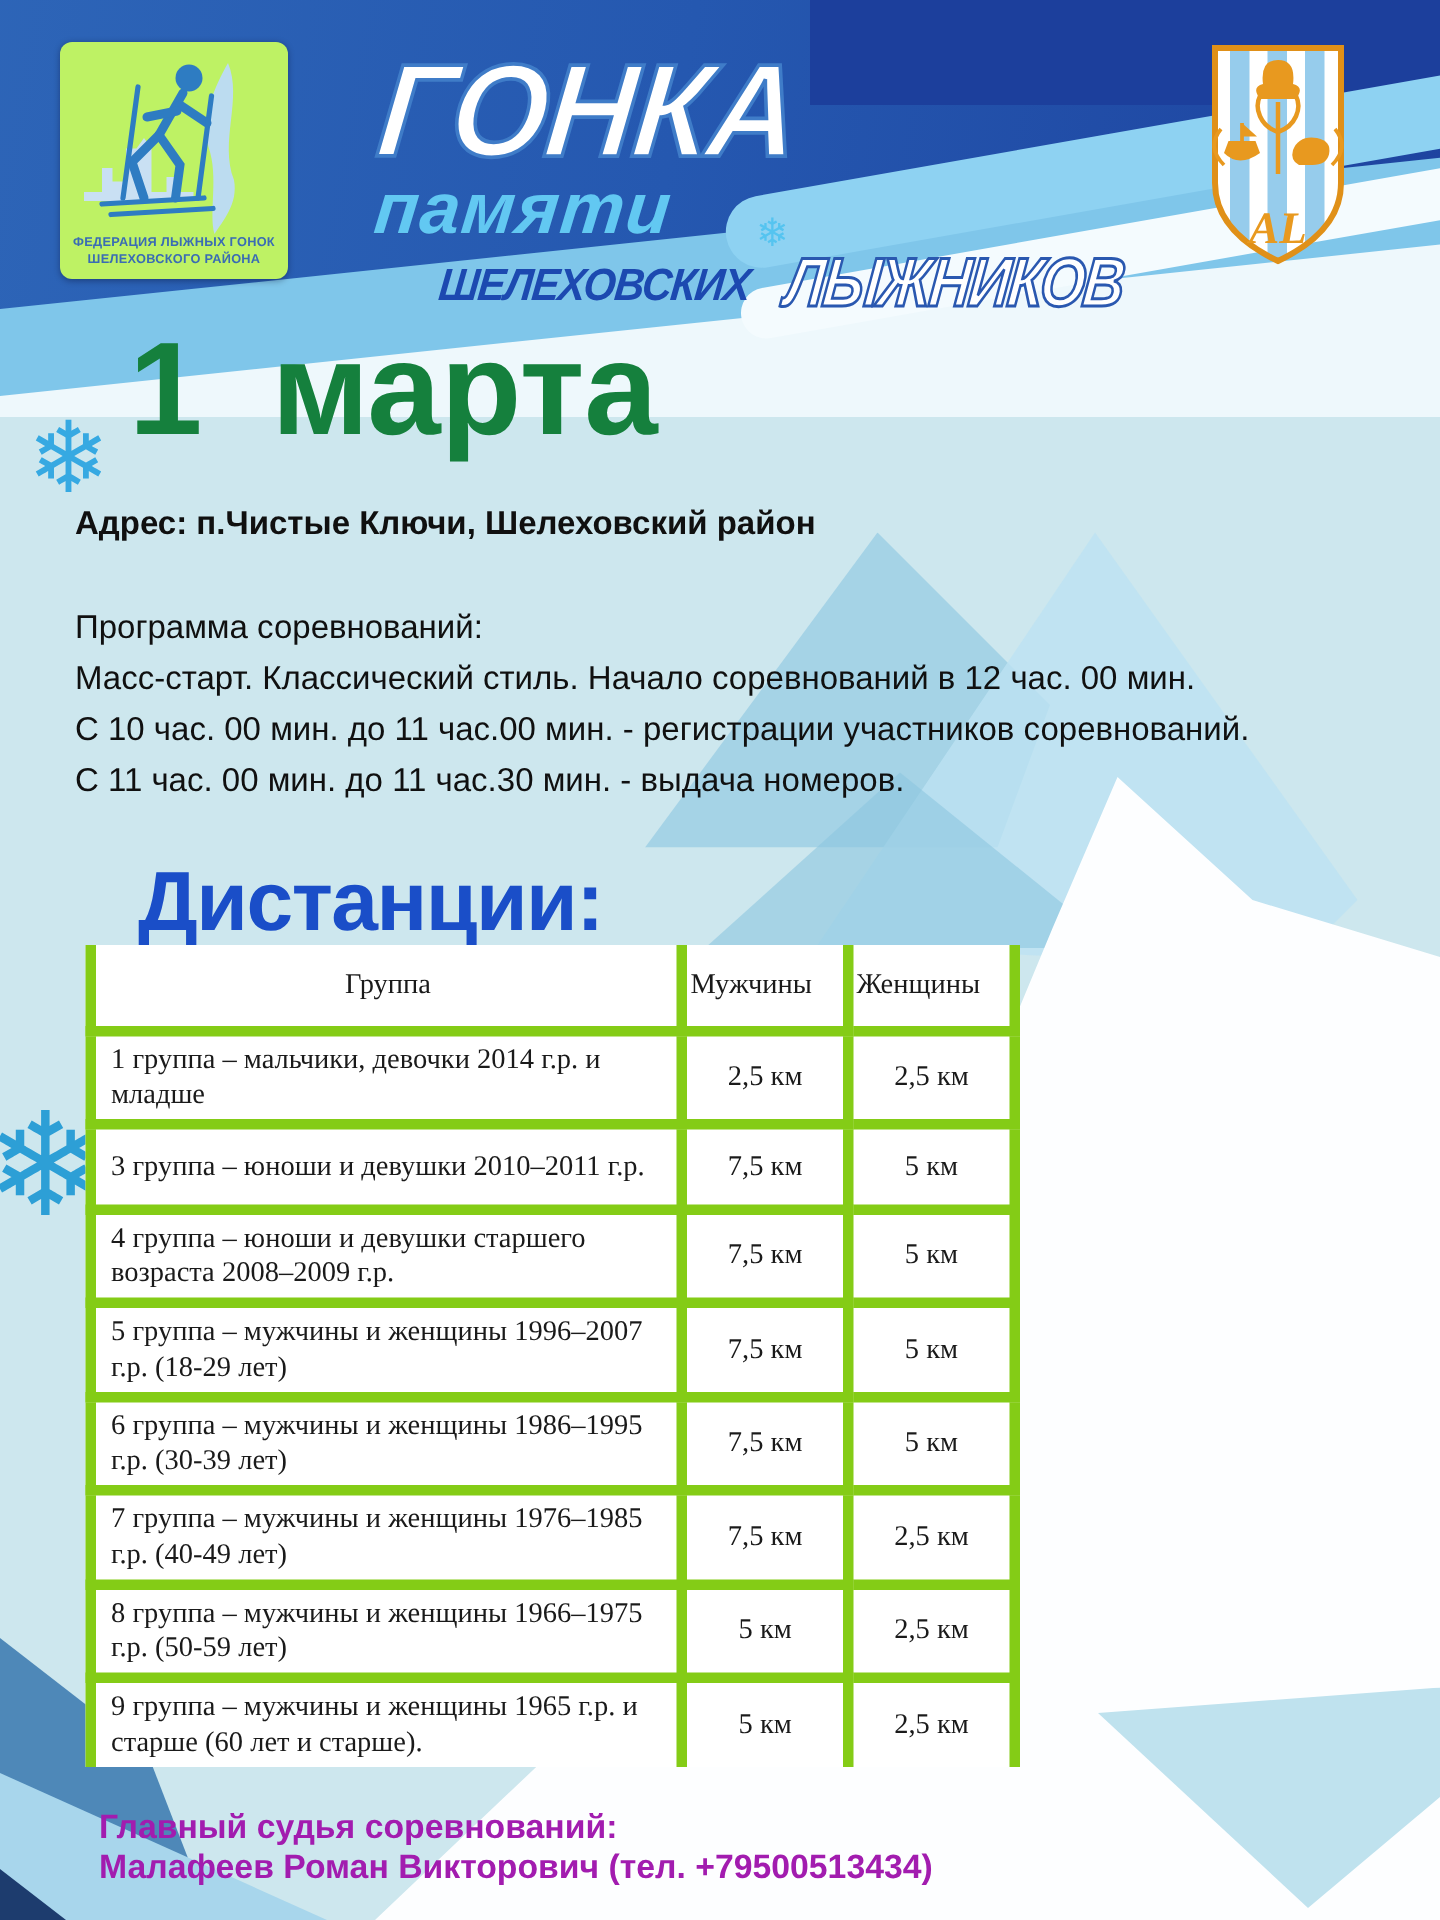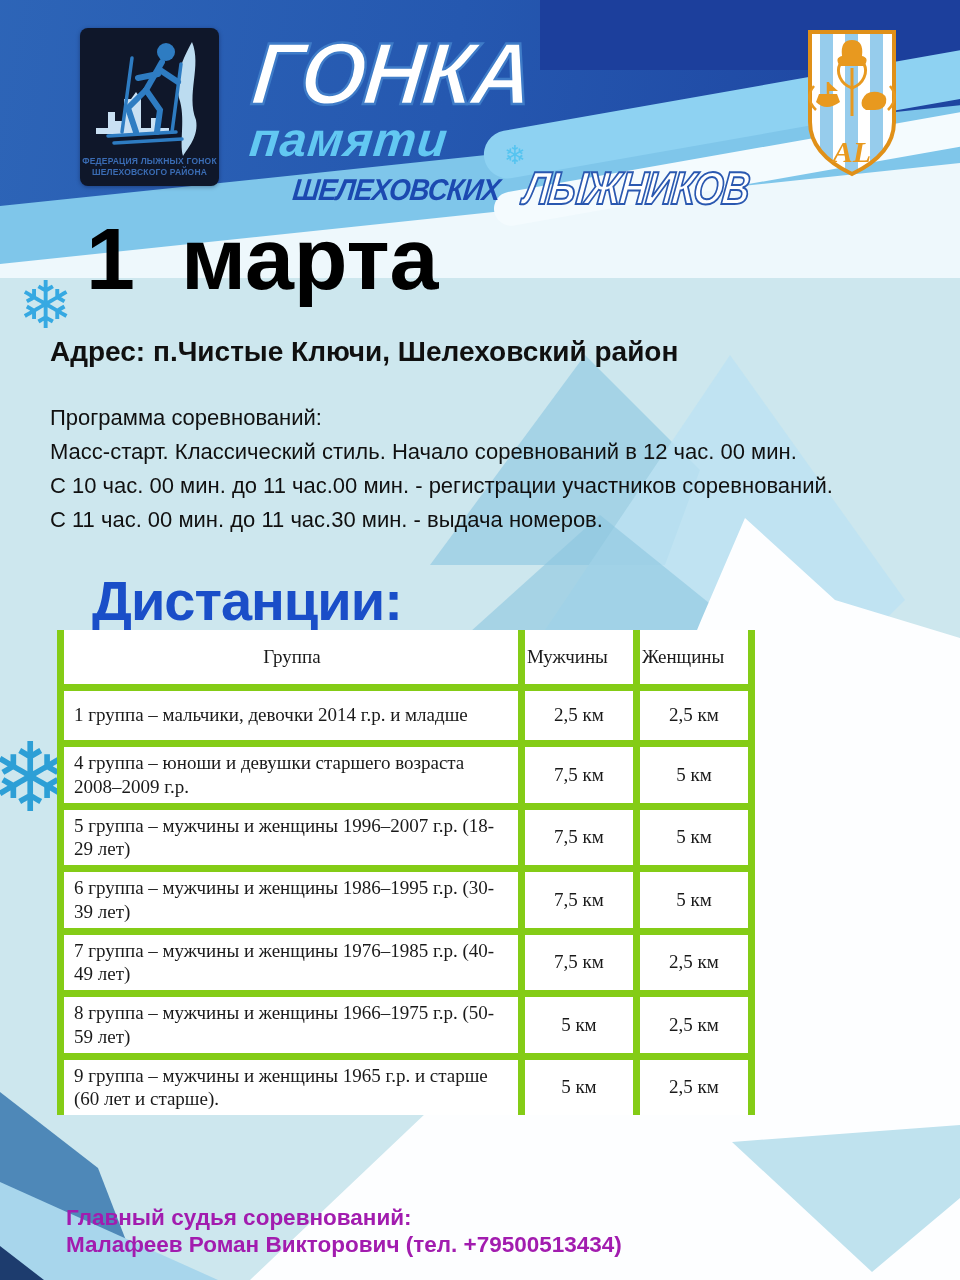--- a/index.html
+++ b/index.html
@@ -36,22 +36,22 @@
     background:#1c3f9c;}
   .hdr .band-lb{position:absolute;top:148px;left:-70px;width:1250px;height:92px;
     background:#7fc6ea;transform:rotate(-6deg);border-radius:46px;}
   .hdr .band-wh{position:absolute;top:206px;left:-90px;width:1290px;height:130px;
     background:#eef8fc;transform:rotate(-6deg);border-radius:60px;}
   .hdr .band-lb2{position:absolute;top:86px;right:-80px;width:560px;height:48px;
     background:#8ed2f2;transform:rotate(-10deg);border-radius:24px;}
   .hdr .band-wh2{position:absolute;top:146px;right:-90px;width:560px;height:34px;
     background:#f4fbfe;transform:rotate(-10deg);border-radius:17px;}
 
-  .logo-box{position:absolute;top:28px;left:40px;width:139px;height:158px;
-    background:#0f172a;border-radius:8px;box-shadow:0 1px 4px rgba(0,0,30,.35);overflow:hidden;margin-left:40px;}
+  .logo-box{position:absolute;top:28px;left:40px;width:152px;height:158px;
+    background:#bef264;border-radius:8px;box-shadow:0 1px 4px rgba(0,0,30,.35);overflow:hidden;}
   .logo-box svg{position:absolute;top:0;left:0;}
   .logo-text{position:absolute;left:0;right:0;bottom:8px;text-align:center;
     font-size:8.5px;font-weight:bold;color:#3a6cb4;line-height:11px;letter-spacing:.2px;}
 
   .title{position:absolute;top:30px;left:248px;width:480px;transform:skewX(-6deg);}
   .t-main{font-size:88px;font-weight:bold;font-style:italic;color:#fff;
     letter-spacing:-2px;line-height:1;-webkit-text-stroke:2.5px #3f7cc8;display:inline-block;transform:scaleX(.95);transform-origin:left;}
   .t-sub{font-size:48px;font-weight:bold;font-style:italic;color:#62c8f2;
     letter-spacing:1px;position:relative;top:-6px;margin-left:4px;display:inline-block;
     text-shadow:0 1px 0 #2a58a8;}
@@ -63,31 +63,31 @@
     transform:scaleX(.84);transform-origin:left;margin-left:6px;position:relative;top:4px;}
 
   .coat{position:absolute;top:24px;left:800px;width:104px;height:158px;}
 
   .flake{position:absolute;line-height:1;user-select:none;}
   .flake-hdr{top:142px;left:504px;font-size:26px;color:#55c4f0;}
   .flake-1{top:272px;left:18px;font-size:66px;color:#36a9e2;}
   .flake-2{top:730px;left:-10px;font-size:96px;color:#2d9fd6;}
 
   
-  .date{position:absolute;top:208px;left:86px;color:#000000;font-weight:bold;
+  .date{position:absolute;top:208px;left:86px;color:#15803d;font-weight:bold;
     font-size:88px;letter-spacing:0;}
   .date .day{margin-right:46px;}
-  .address{position:absolute;top:336px;left:50px;font-size:28px;font-weight:bold;color:#101010;}
+  .address{position:absolute;top:336px;left:50px;font-size:22px;font-weight:bold;color:#101010;}
   .program{position:absolute;top:401px;left:50px;font-size:22px;font-weight:normal;
     color:#101010;line-height:34px;}
   .dist-head{position:absolute;top:568px;left:92px;font-size:56px;font-weight:bold;
     color:#1a4ec8;letter-spacing:-1px;}
 
   
-  .tbl{position:absolute;top:630px;left:57px;width:698px;border-collapse:collapse;
+  .tbl{position:absolute;top:630px;left:57px;width:623px;border-collapse:collapse;
     background:#fff;font-family:"Liberation Serif",serif;font-size:19px;color:#1a1a1a;}
   .tbl td,.tbl th{border:7px solid #84cc16;vertical-align:middle;line-height:1.25;
     font-weight:normal;}
   .tbl tr{height:56.5px;}
   .tbl tr.hrow{height:57px;}
   .tbl tr:first-child td,.tbl tr:first-child th{border-top:none;}
   .tbl tr:last-child td{border-bottom:none;}
   .col-g{width:451px;text-align:left;padding:4px 8px 4px 10px;}
   .col-d{width:105px;text-align:center;padding:4px 2px;}
   .hrow th{text-align:left;}
@@ -213,20 +213,25 @@
       <th class="col-g" style="text-align:center;">Группа</th>
       <th class="col-d">Мужчины</th>
       <th class="col-d">Женщины</th>
     </tr>
     <tr>
       <td class="col-g">1 группа – мальчики, девочки 2014 г.р. и младше</td>
       <td class="col-d">2,5 км</td>
       <td class="col-d">2,5 км</td>
     </tr>
     <tr>
+      <td class="col-g">3 группа – юноши и девушки 2010–2011 г.р.</td>
+      <td class="col-d">7,5 км</td>
+      <td class="col-d">5 км</td>
+    </tr>
+    <tr>
       <td class="col-g">4 группа – юноши и девушки старшего возраста 2008–2009 г.р.</td>
       <td class="col-d">7,5 км</td>
       <td class="col-d">5 км</td>
     </tr>
     <tr>
       <td class="col-g">5 группа – мужчины и женщины 1996–2007 г.р. (18-29 лет)</td>
       <td class="col-d">7,5 км</td>
       <td class="col-d">5 км</td>
     </tr>
     <tr>

